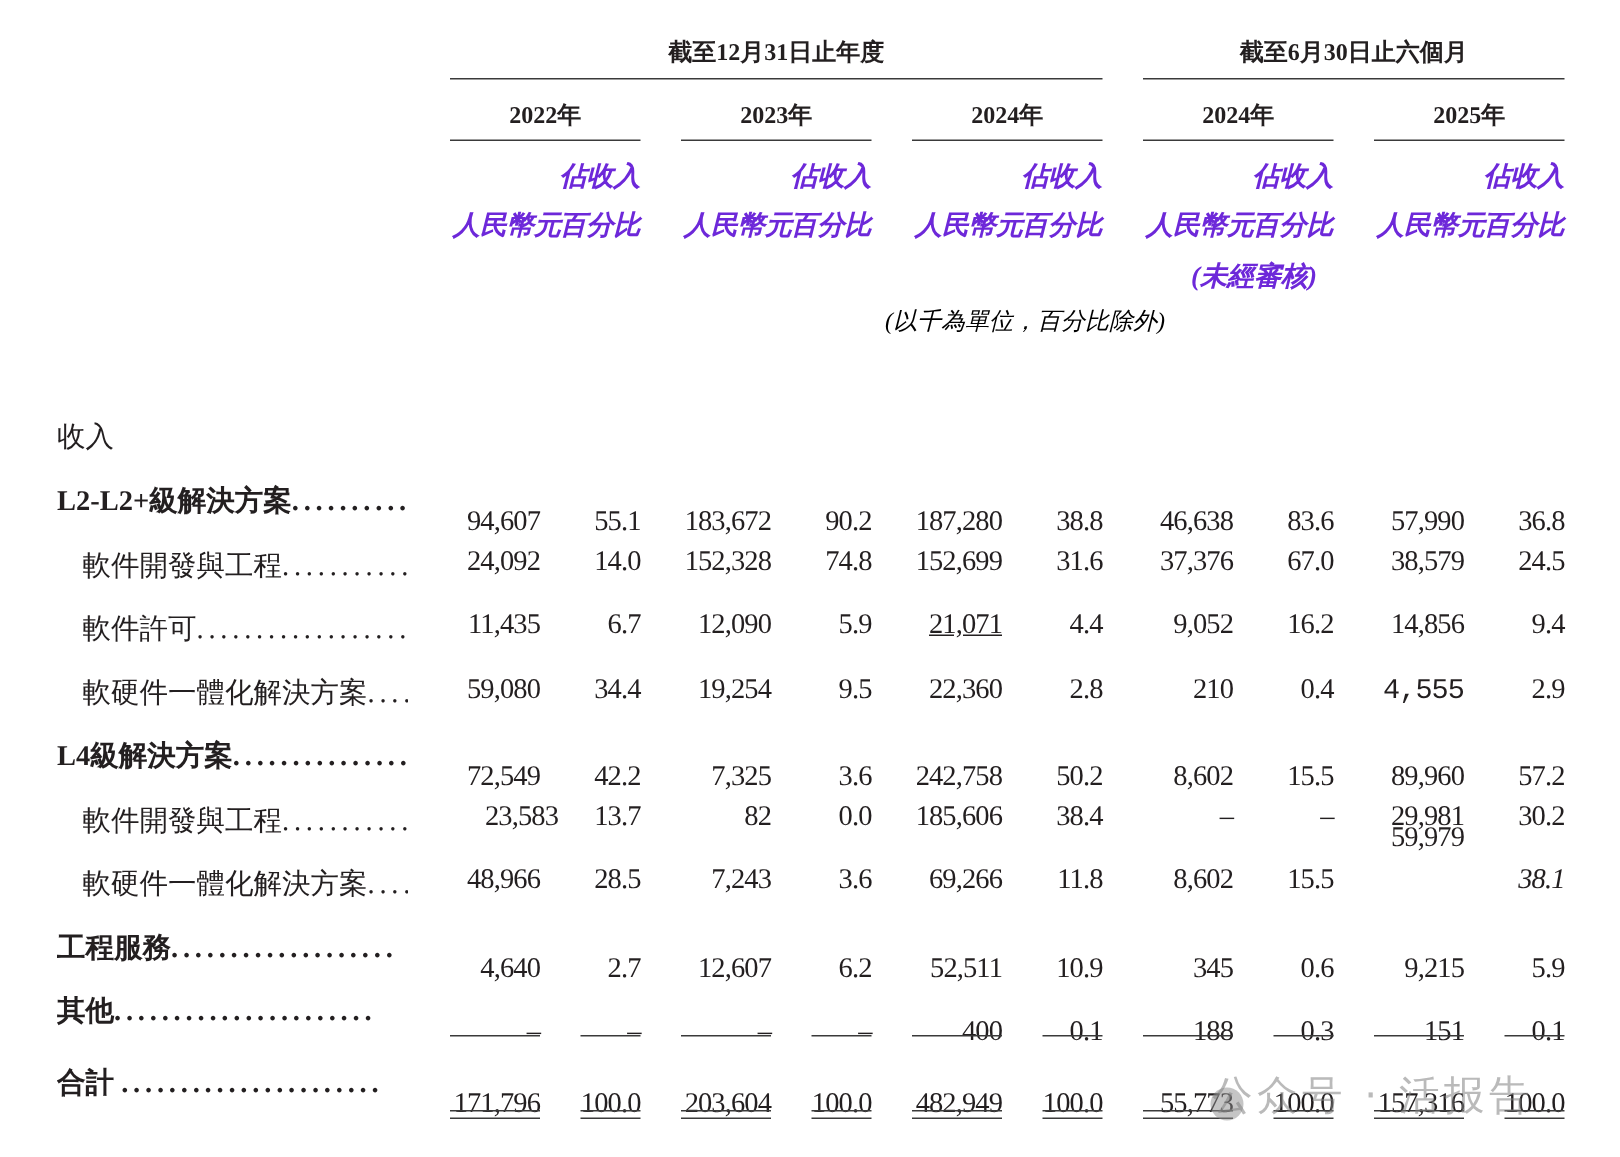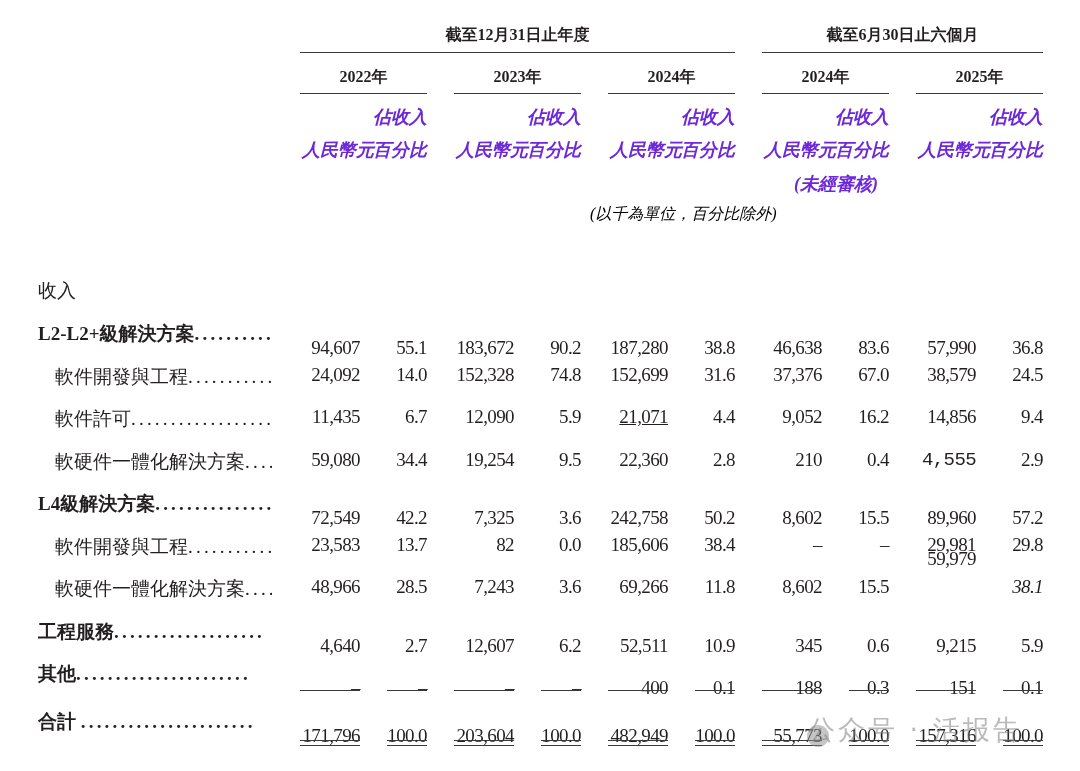--- a/index.html
+++ b/index.html
@@ -119,30 +119,30 @@
     <div class="cell bold" style="left: 347px; top: 491px;">42.2</div>
     <div class="cell bold" style="left: 434px; top: 491px;">7,325</div>
     <div class="cell bold" style="left: 501px; top: 491px;">3.6</div>
     <div class="cell bold" style="left: 588px; top: 491px;">242,758</div>
     <div class="cell bold" style="left: 655px; top: 491px;">50.2</div>
     <div class="cell bold" style="left: 742px; top: 491px;">8,602</div>
     <div class="cell bold" style="left: 809px; top: 491px;">15.5</div>
     <div class="cell bold" style="left: 896px; top: 491px;">89,960</div>
     <div class="cell bold" style="left: 963px; top: 491px;">57.2</div>
     <div class="row-label indent" style="top: 534px;"><span>軟件開發與工程</span><span class="dots">..............</span></div>
-    <div class="cell" style="left: 280px; top: 534px;">23,583</div>
+    <div class="cell" style="left: 292px; top: 534px;">23,583</div>
     <div class="cell" style="left: 347px; top: 534px;">13.7</div>
     <div class="cell" style="left: 434px; top: 534px;">82</div>
     <div class="cell" style="left: 501px; top: 534px;">0.0</div>
     <div class="cell" style="left: 588px; top: 534px;">185,606</div>
     <div class="cell" style="left: 655px; top: 534px;">38.4</div>
     <div class="cell" style="left: 742px; top: 534px;">–</div>
     <div class="cell" style="left: 809px; top: 534px;">–</div>
     <div class="cell" style="left: 896px; top: 534px;">29,981</div>
-    <div class="cell" style="left: 963px; top: 534px;">29.8</div>
+    <div class="cell" style="left: 963px; top: 534px;">30.2</div>
     <div class="row-label indent" style="top: 576px;"><span>軟硬件一體化解決方案</span><span class="dots">.......</span></div>
     <div class="cell" style="left: 280px; top: 576px;">48,966</div>
     <div class="cell" style="left: 347px; top: 576px;">28.5</div>
     <div class="cell" style="left: 434px; top: 576px;">7,243</div>
     <div class="cell" style="left: 501px; top: 576px;">3.6</div>
     <div class="cell" style="left: 588px; top: 576px;">69,266</div>
     <div class="cell" style="left: 655px; top: 576px;">11.8</div>
     <div class="cell" style="left: 742px; top: 576px;">8,602</div>
     <div class="cell" style="left: 809px; top: 576px;">15.5</div>
     <div class="cell" style="left: 896px; top: 548px; font-family: Liberation Serif, serif;">59,979</div>

